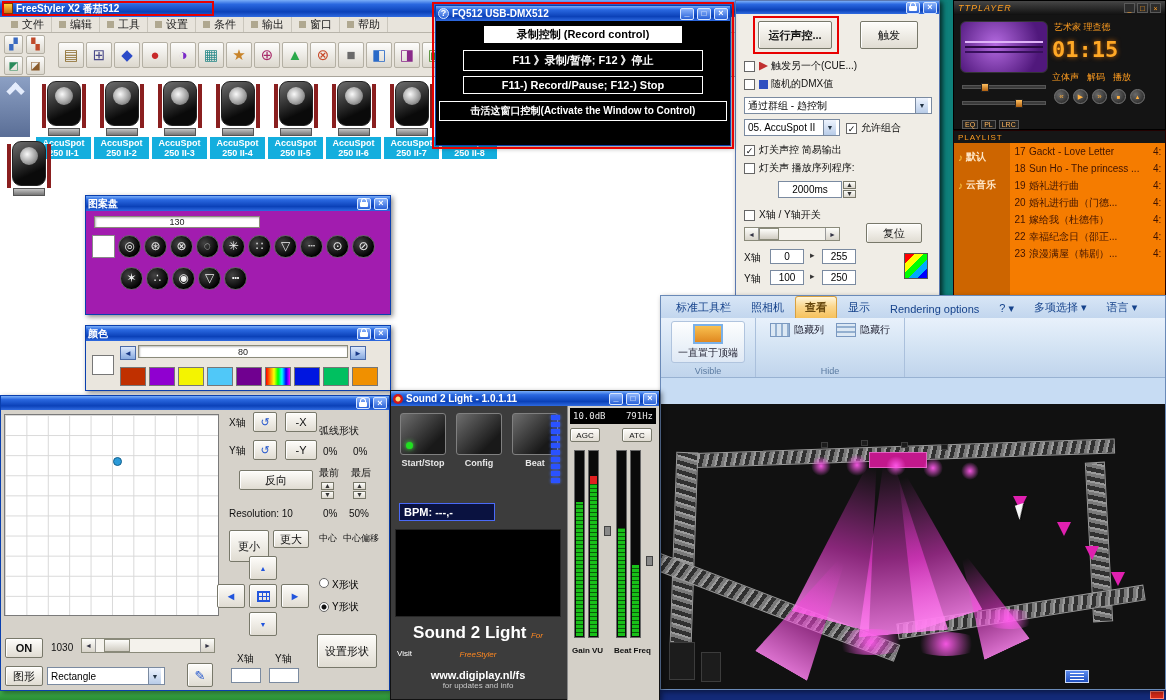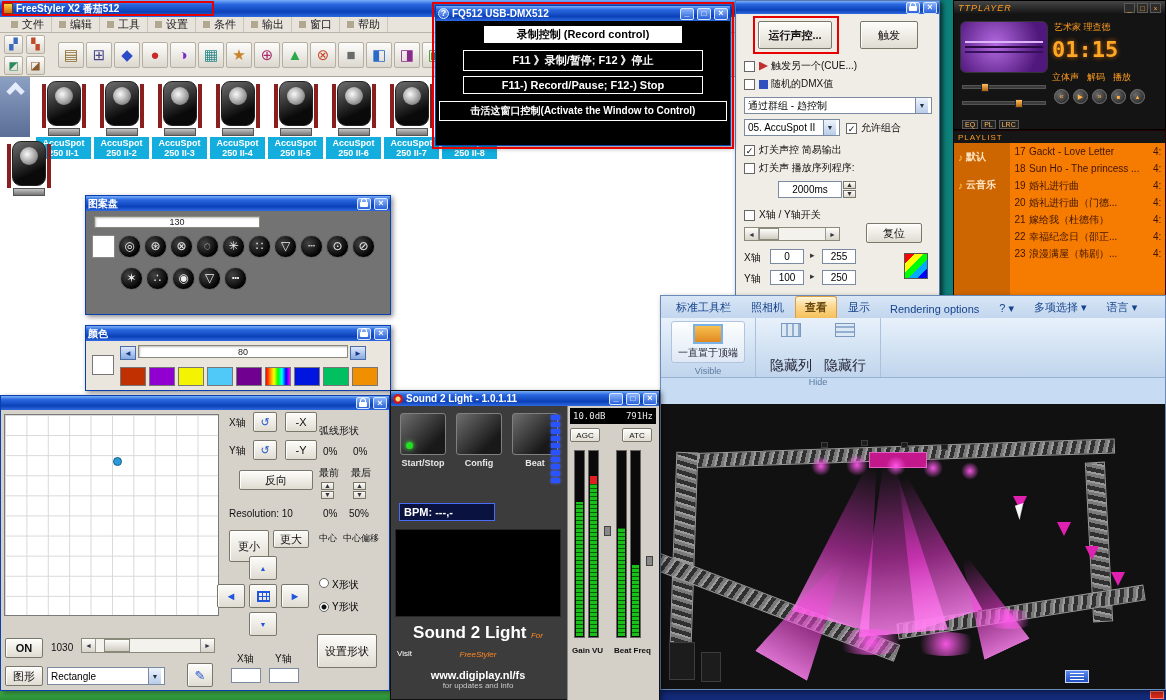--- a/index.html
+++ b/index.html
@@ -67,21 +67,21 @@
 
 #fq{left:435px;top:5px;width:296px;height:141px;background:#000;border:1px solid #0a3fae;z-index:10}
 #fq .line{margin:5px auto 0;text-align:center;font-weight:bold}
 
 #cp{left:735px;top:0;width:205px;height:300px;background:#f0ede6;border:1px solid #5a78b0;z-index:8}
 #cp .tbar{height:13px}
 #cp .row{position:absolute;display:flex;align-items:center;font-size:10px;color:#111;white-space:nowrap}
 .micon{width:9px;height:9px;display:inline-block;margin-right:3px;flex:0 0 auto}
 .rgbic{position:absolute;background:linear-gradient(135deg,#f00 0 20%,#ff0 20% 40%,#0f0 40% 60%,#0af 60% 80%,#00f 80% 100%);border:1px solid #555}
 
-#gobo{left:85px;top:195px;width:306px;height:120px;border:1px solid #0a3fae;background:#737373;z-index:6}
+#gobo{left:85px;top:195px;width:306px;height:120px;border:1px solid #0a3fae;background:#a21caf;z-index:6}
 #colw{left:85px;top:325px;width:306px;height:66px;border:1px solid #0a3fae;background:#eae6de;z-index:6}
 .track{position:absolute;background:#fff;border:1px solid #8a8a7a;box-shadow:inset 1px 1px 2px #bbb;font-size:9px;text-align:center;color:#222;display:flex;align-items:center;justify-content:center}
 .gobo{width:23px;height:23px;border-radius:50%;background:radial-gradient(circle at 35% 35%,#444,#000 72%);border:1px solid #666;color:#eee;font-size:12px;line-height:21px;text-align:center;display:inline-block}
 .gsq{width:23px;height:23px;background:#fff;border:1px solid #888;display:inline-block}
 .swatch{width:26px;height:19px;border:1px solid #777;display:inline-block}
 .arrbtn{position:absolute;width:16px;height:14px;background:linear-gradient(#dce8fc,#88aae0);border:1px solid #4a6aa8;color:#1a3a88;font-size:8px;display:flex;align-items:center;justify-content:center}
 
 #tt{position:absolute;left:953px;top:0;width:213px;height:130px;background:#141414;border:1px solid #000;z-index:2}
 #tt .cap{height:14px;background:linear-gradient(#464646,#101010);display:flex;align-items:center;padding:0 4px;gap:2px}
 #tt .brand{color:#ff9d20;font-size:9px;font-weight:normal;font-style:italic;letter-spacing:1px}
@@ -116,21 +116,21 @@
 #ev .ttl{color:#4a6a92;font-size:11px;margin-left:6px;white-space:nowrap;overflow:hidden}
 #ev .tabs{height:22px;background:linear-gradient(#d8e6f6,#c2d6ee);display:flex;align-items:flex-end;padding:0 6px;gap:2px}
 .evtab{font-size:11px;color:#15428b;padding:3px 9px;white-space:nowrap}
 .evtab.active{background:linear-gradient(180deg,#fff6dc,#fbd78e 45%,#f6c15c);border:1px solid #d8a040;border-bottom:none;border-radius:3px 3px 0 0;font-weight:bold;color:#6a4a10}
 #ev .ribbon{height:60px;background:linear-gradient(#e8f1fb,#cfe0f2 60%,#c0d4ec);display:flex;border-bottom:1px solid #98b2d2}
 .evgroup{display:flex;flex-direction:column;align-items:center;border-right:1px solid #aac0dc;padding:3px 10px 1px;position:relative}
 .evgroup .gcap{font-size:9px;color:#5a7aa0;margin-top:auto}
 .evrowbtns{display:flex;gap:4px}
 .evbig{display:flex;flex-direction:column;align-items:center;gap:2px;background:linear-gradient(#fdfefe,#dfe9f5);border:1px solid #b0c4de;border-radius:3px;padding:2px 6px;font-size:10px;color:#223;text-align:center}
 .evbigic{width:30px;height:20px;background:linear-gradient(#f8c050,#e08820);border:2px solid #7ab0e8}
-.evsm{display:flex;flex-direction:column;align-items:center;gap:20px;font-size:14px;color:#223;padding:2px 4px}
+.evsm{display:flex;flex-direction:row;align-items:center;gap:4px;font-size:10px;color:#223;padding:2px 4px}
 .evsmic{width:20px;height:14px;border:1px solid #7a98c0;background:repeating-linear-gradient(90deg,#dce8f4 0 4px,#94b0d0 4px 6px)}
 .evsmic.rows{background:repeating-linear-gradient(0deg,#dce8f4 0 3px,#94b0d0 3px 5px)}
 #ev .vp{position:absolute;left:0;top:108px;width:504px;height:285px;background:#111;overflow:hidden}
 .truss{position:absolute;border:1px solid #9a9a9a;background:repeating-linear-gradient(105deg,#9a9a9a 0 2px,#303030 2px 6px,#7a7a7a 6px 9px)}
 .trussv{background:repeating-linear-gradient(15deg,#9a9a9a 0 2px,#303030 2px 6px,#7a7a7a 6px 9px)}
 .beam{position:absolute;background:linear-gradient(180deg,rgba(255,40,220,0) 0%,rgba(255,60,225,.5) 55%,rgba(255,130,240,.85) 100%);clip-path:polygon(44% 0,56% 0,100% 100%,0 100%)}
 .glow{position:absolute;border-radius:50%;background:radial-gradient(circle,rgba(255,90,235,.95),rgba(255,0,200,0) 70%)}
 .cone{position:absolute;width:0;height:0;border-left:7px solid transparent;border-right:7px solid transparent;border-top:14px solid #e020b0}
 .spk{position:absolute;background:#1c1c1c;border:1px solid #3c3c3c}
 #ev .banner{position:absolute;background:#c2188c;border:1px solid #e060c0}

